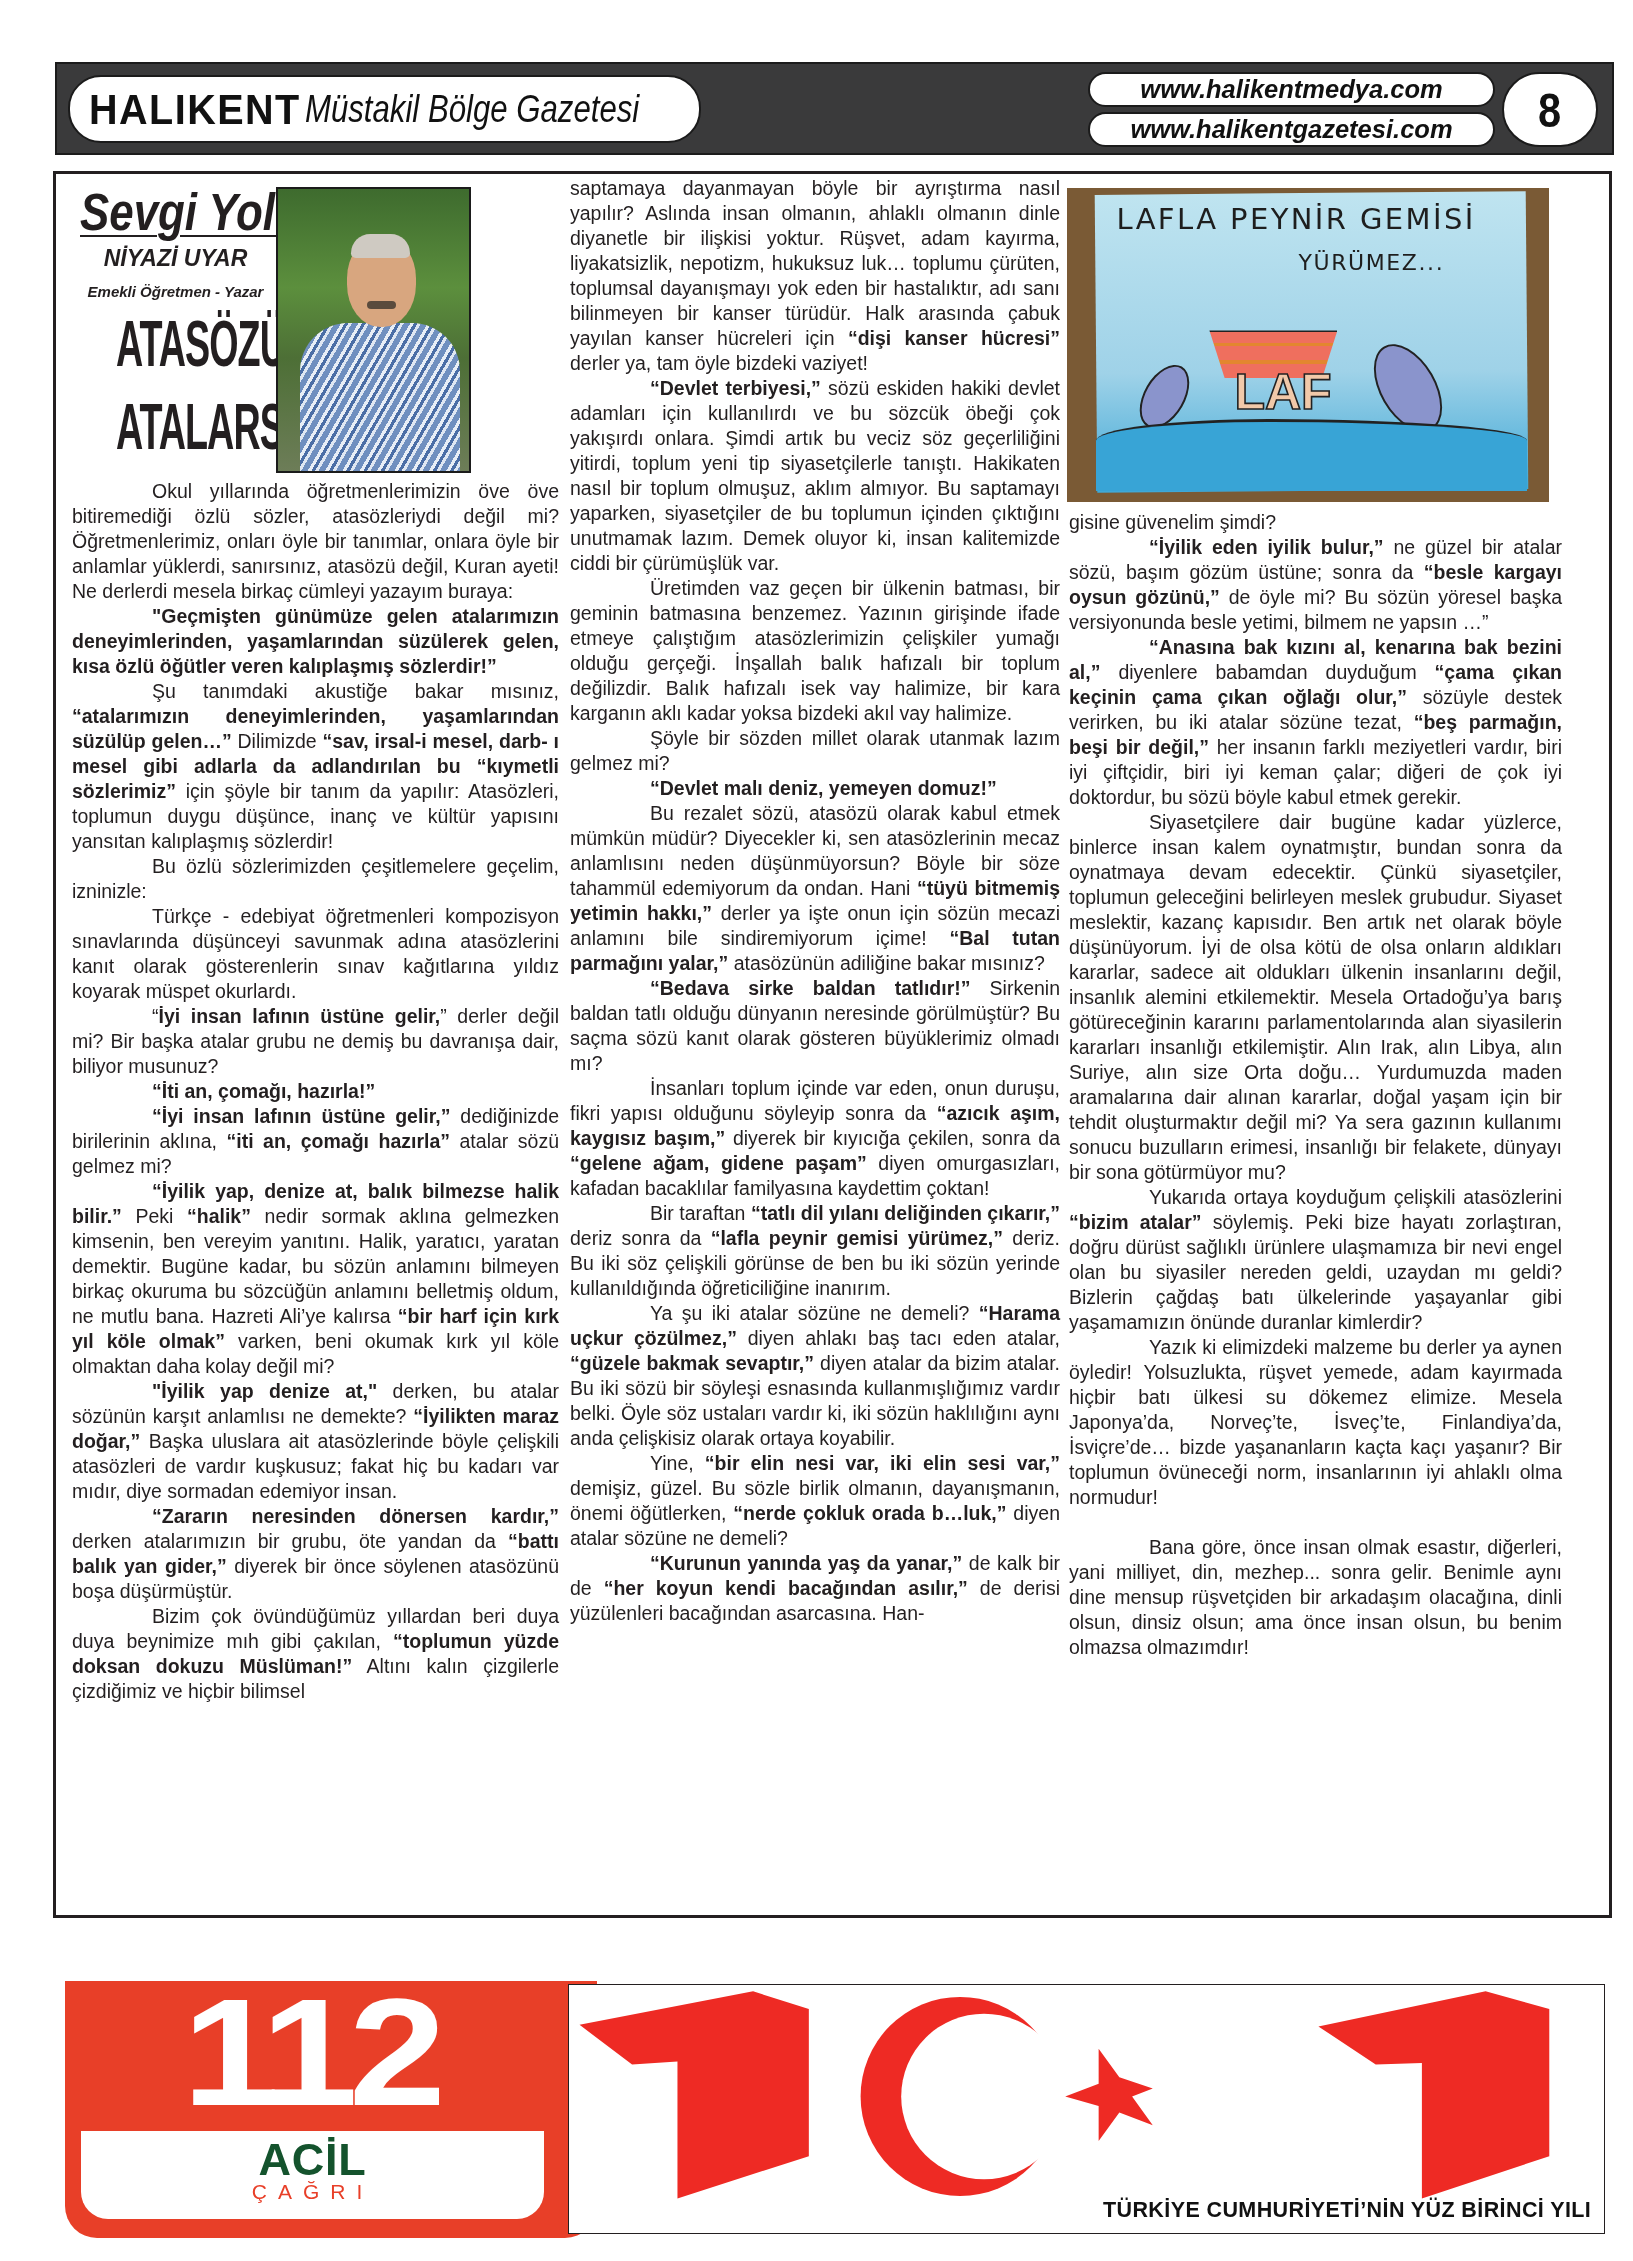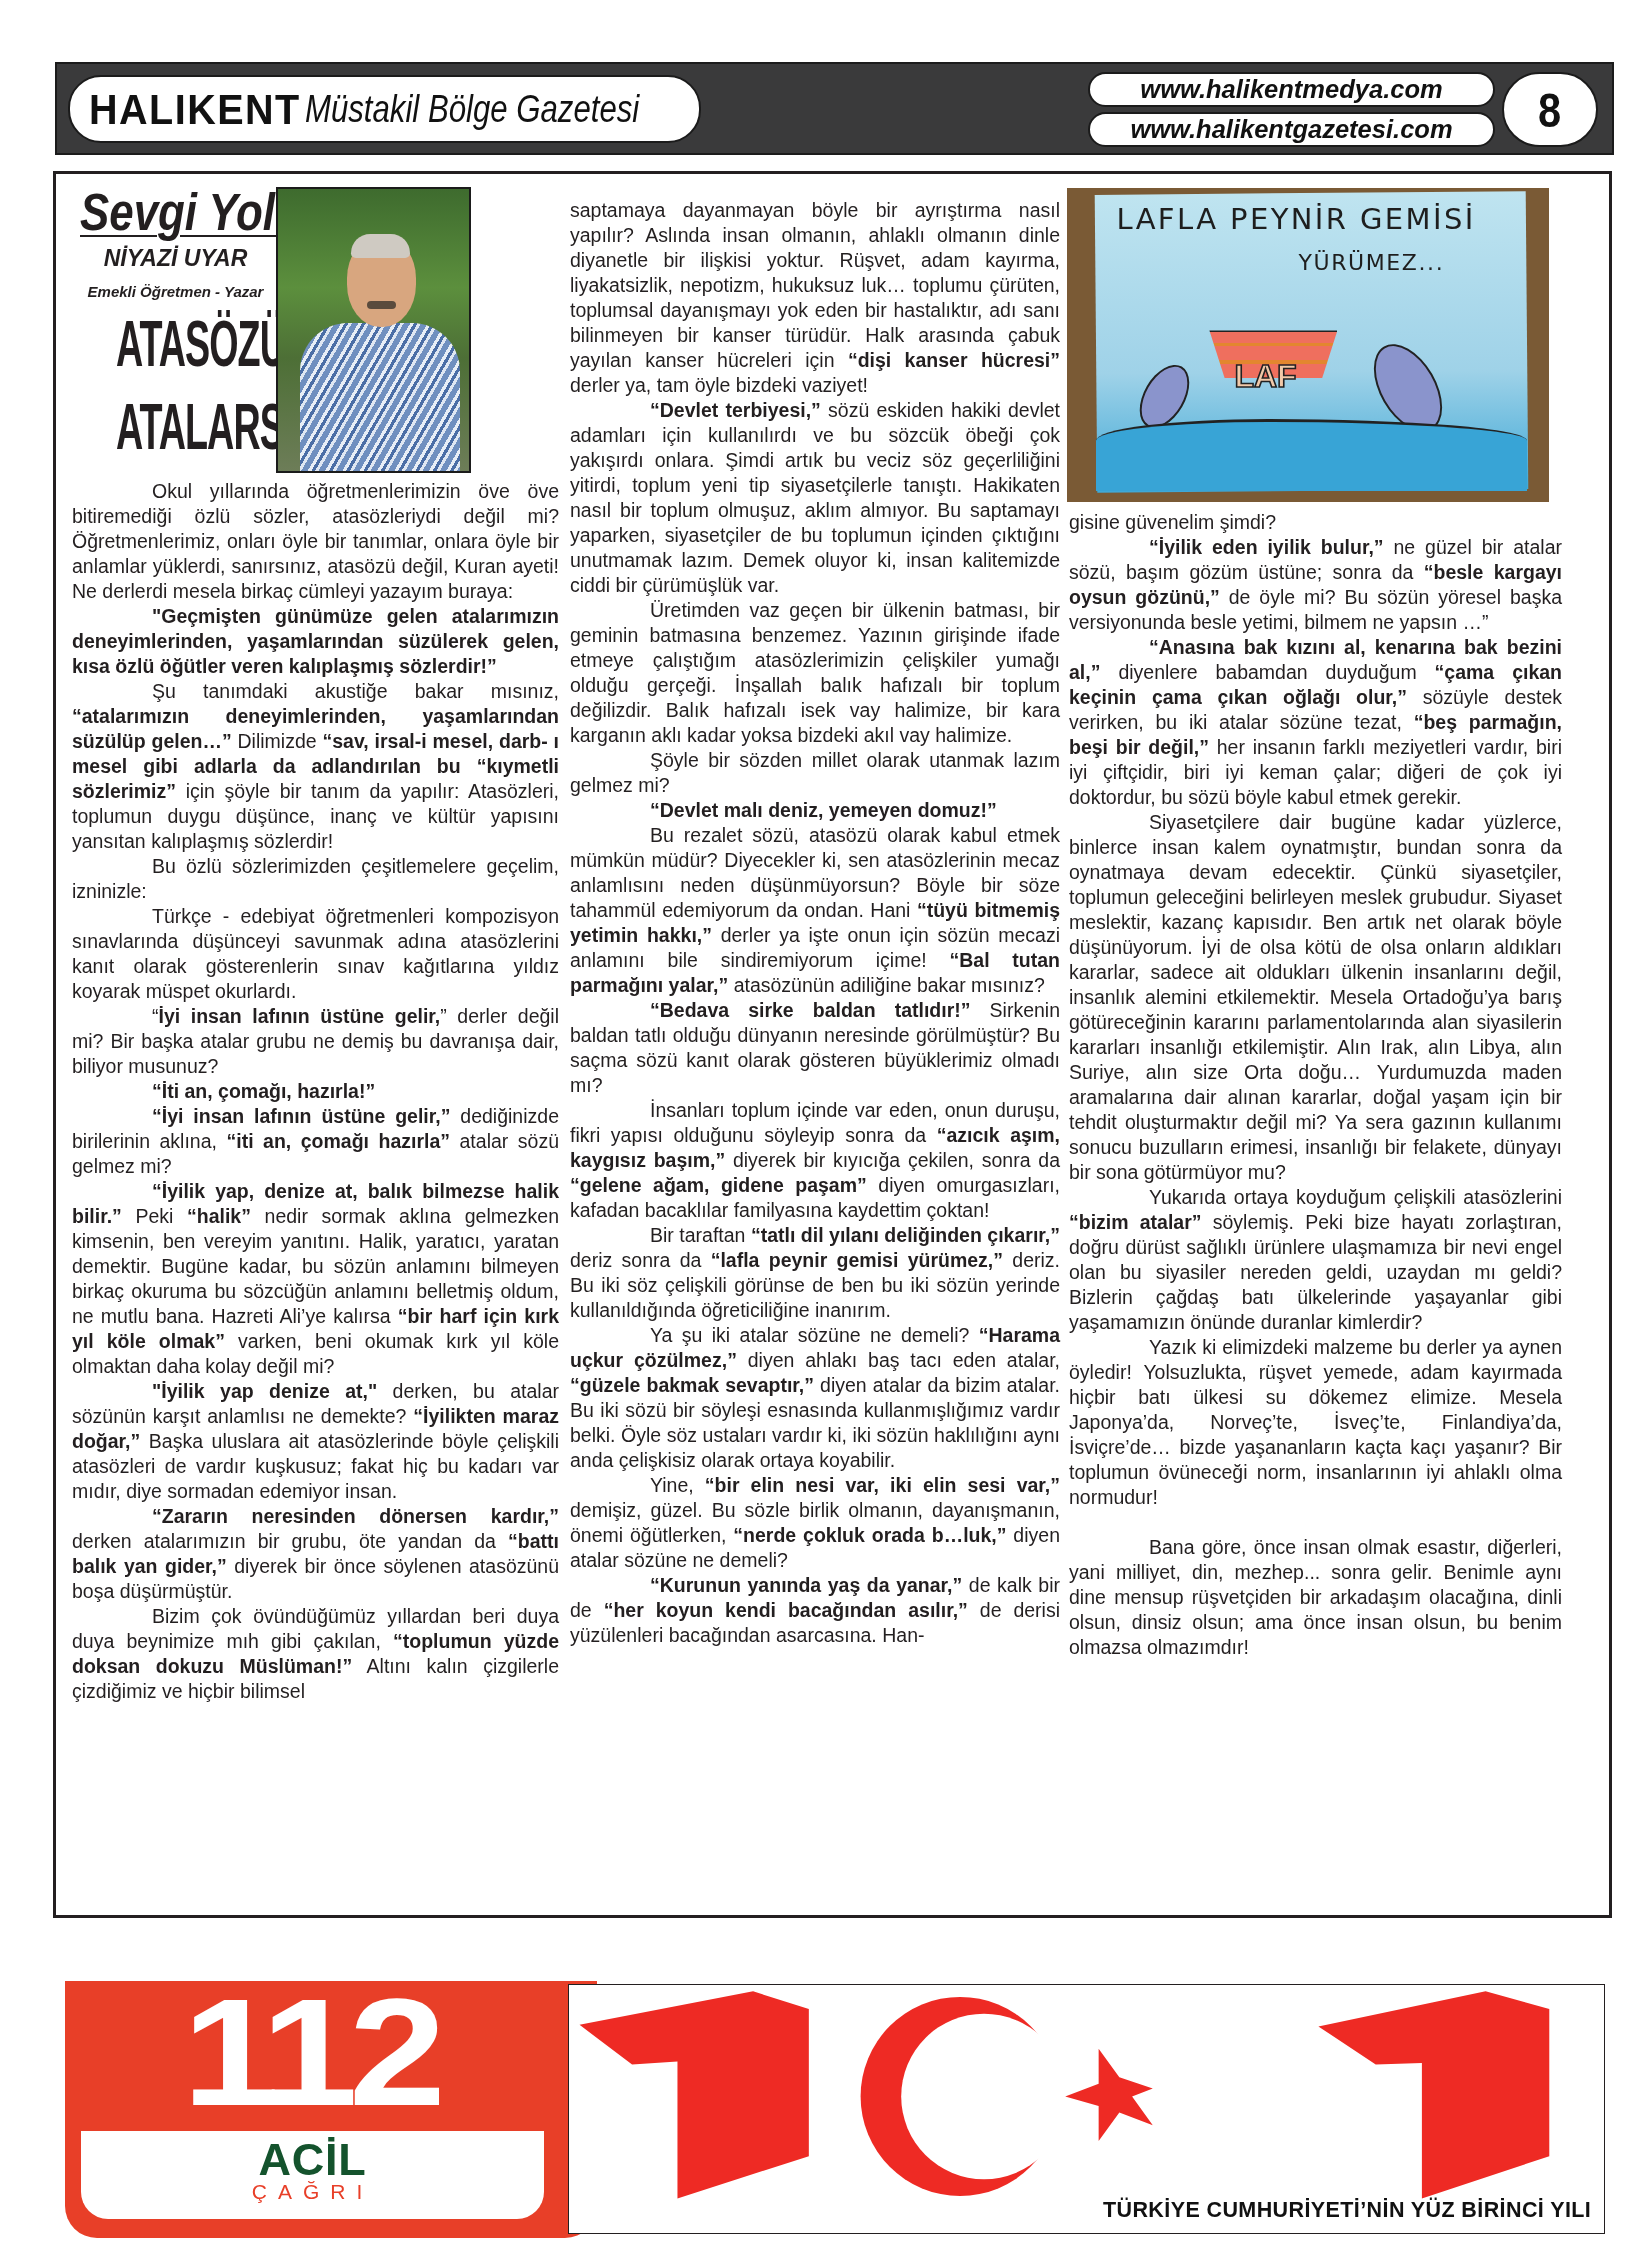--- a/index.html
+++ b/index.html
@@ -29,21 +29,21 @@
   
   .article {
     position: absolute; left: 53px; top: 171px; width: 1559px; height: 1747px;
     border: 3.2px solid #231f20;
   }
   .col { position: absolute; top: 0; bottom: 0; font-size: 19.5px; line-height: 25px; text-align: justify; }
   .col p { text-indent: 80px; }
   .col p.noind { text-indent: 0; }
   .col b { font-weight: 700; }
   .col-1 { left: 16px; width: 487px; }
-  .col-2 { left: 514px; width: 490px; padding-top: 24px; }
+  .col-2 { left: 514px; width: 490px; padding-top: 2px; }
   .col-3 { left: 1013px; width: 493px; }
 
   
   .byline-block { position: relative; height: 305px; }
   .section-title {
     position: absolute; left: 8px; top: 12.8px; width: 191px; text-align: center;
     font-weight: 700; font-style: italic; font-size: 51px; line-height: 51px;
     text-decoration: underline; text-decoration-thickness: 2.4px; text-underline-offset: 4.8px;
     transform: scaleX(0.86); transform-origin: left; white-space: nowrap;
   }
@@ -73,21 +73,21 @@
 
   
   .drawing {
     position: relative; margin-top: 14.4px; margin-left: -1.6px; width: 482px; height: 314px;
     background: #7a5a35; overflow: hidden;
   }
   .drawing .paper { position: absolute; left: 29px; top: 4.8px; width: 431px; height: 298px; background: linear-gradient(180deg,#bfe4f0 0%, #9fd2e8 60%, #3fa8d6 100%); transform: rotate(-0.5deg); }
   .drawing .caption-top { position: absolute; left: 49px; top: 19px; font-size: 29px; letter-spacing: 2.4px; color: #1e1e1e; font-family: "DejaVu Sans", sans-serif; white-space: nowrap; }
   .drawing .caption-sub { position: absolute; left: 231px; top: 62px; font-size: 22px; letter-spacing: 1.6px; color: #1e1e1e; font-family: "DejaVu Sans", sans-serif; }
   .drawing .hull { position: absolute; left: 142px; top: 142px; width: 128px; height: 48px; background: repeating-linear-gradient(180deg,#ef6f5e 0 11px,#e3862f 11px 14.4px,#ef6f5e 14.4px 17.5px); clip-path: polygon(0 0,100% 0,88% 100%,12% 100%); border-top: 2.4px solid #222; }
-  .drawing .laf { position: absolute; left: 167px; top: 176px; font-size: 32px; font-weight: 700; color: #f1c9a9; -webkit-text-stroke: 1.6px #222; }
+  .drawing .laf { position: absolute; left: 167px; top: 192px; font-size: 50px; font-weight: 700; color: #f1c9a9; -webkit-text-stroke: 1.6px #222; }
   .drawing .sea { position: absolute; left: 29px; top: 231px; width: 431px; height: 72px; background: #38a4d6; border-top: 3.2px solid #222; border-radius: 40% 60% 0 0 / 30% 30% 0 0; }
   .drawing .fish1 { position: absolute; left: 77px; top: 174px; width: 41px; height: 69px; background: #8a94cc; border: 2.4px solid #222; border-radius: 50%; transform: rotate(30deg); }
   .drawing .fish2 { position: absolute; left: 313px; top: 152px; width: 56px; height: 96px; background: #8a94cc; border: 2.4px solid #222; border-radius: 50%; transform: rotate(-30deg); }
 
   
   .ad-112 {
     position: absolute; left: 65px; top: 1981px; width: 532px; height: 257px;
     background: #e83f28; border-radius: 0 0 32px 32px;
   }
   .ad-112 .num { position: absolute; left: 45px; top: -16px; width: 399px; text-align: center; font-weight: 900; font-size: 152px; color: #fff; letter-spacing: -8px; transform: scaleX(1.15); }

